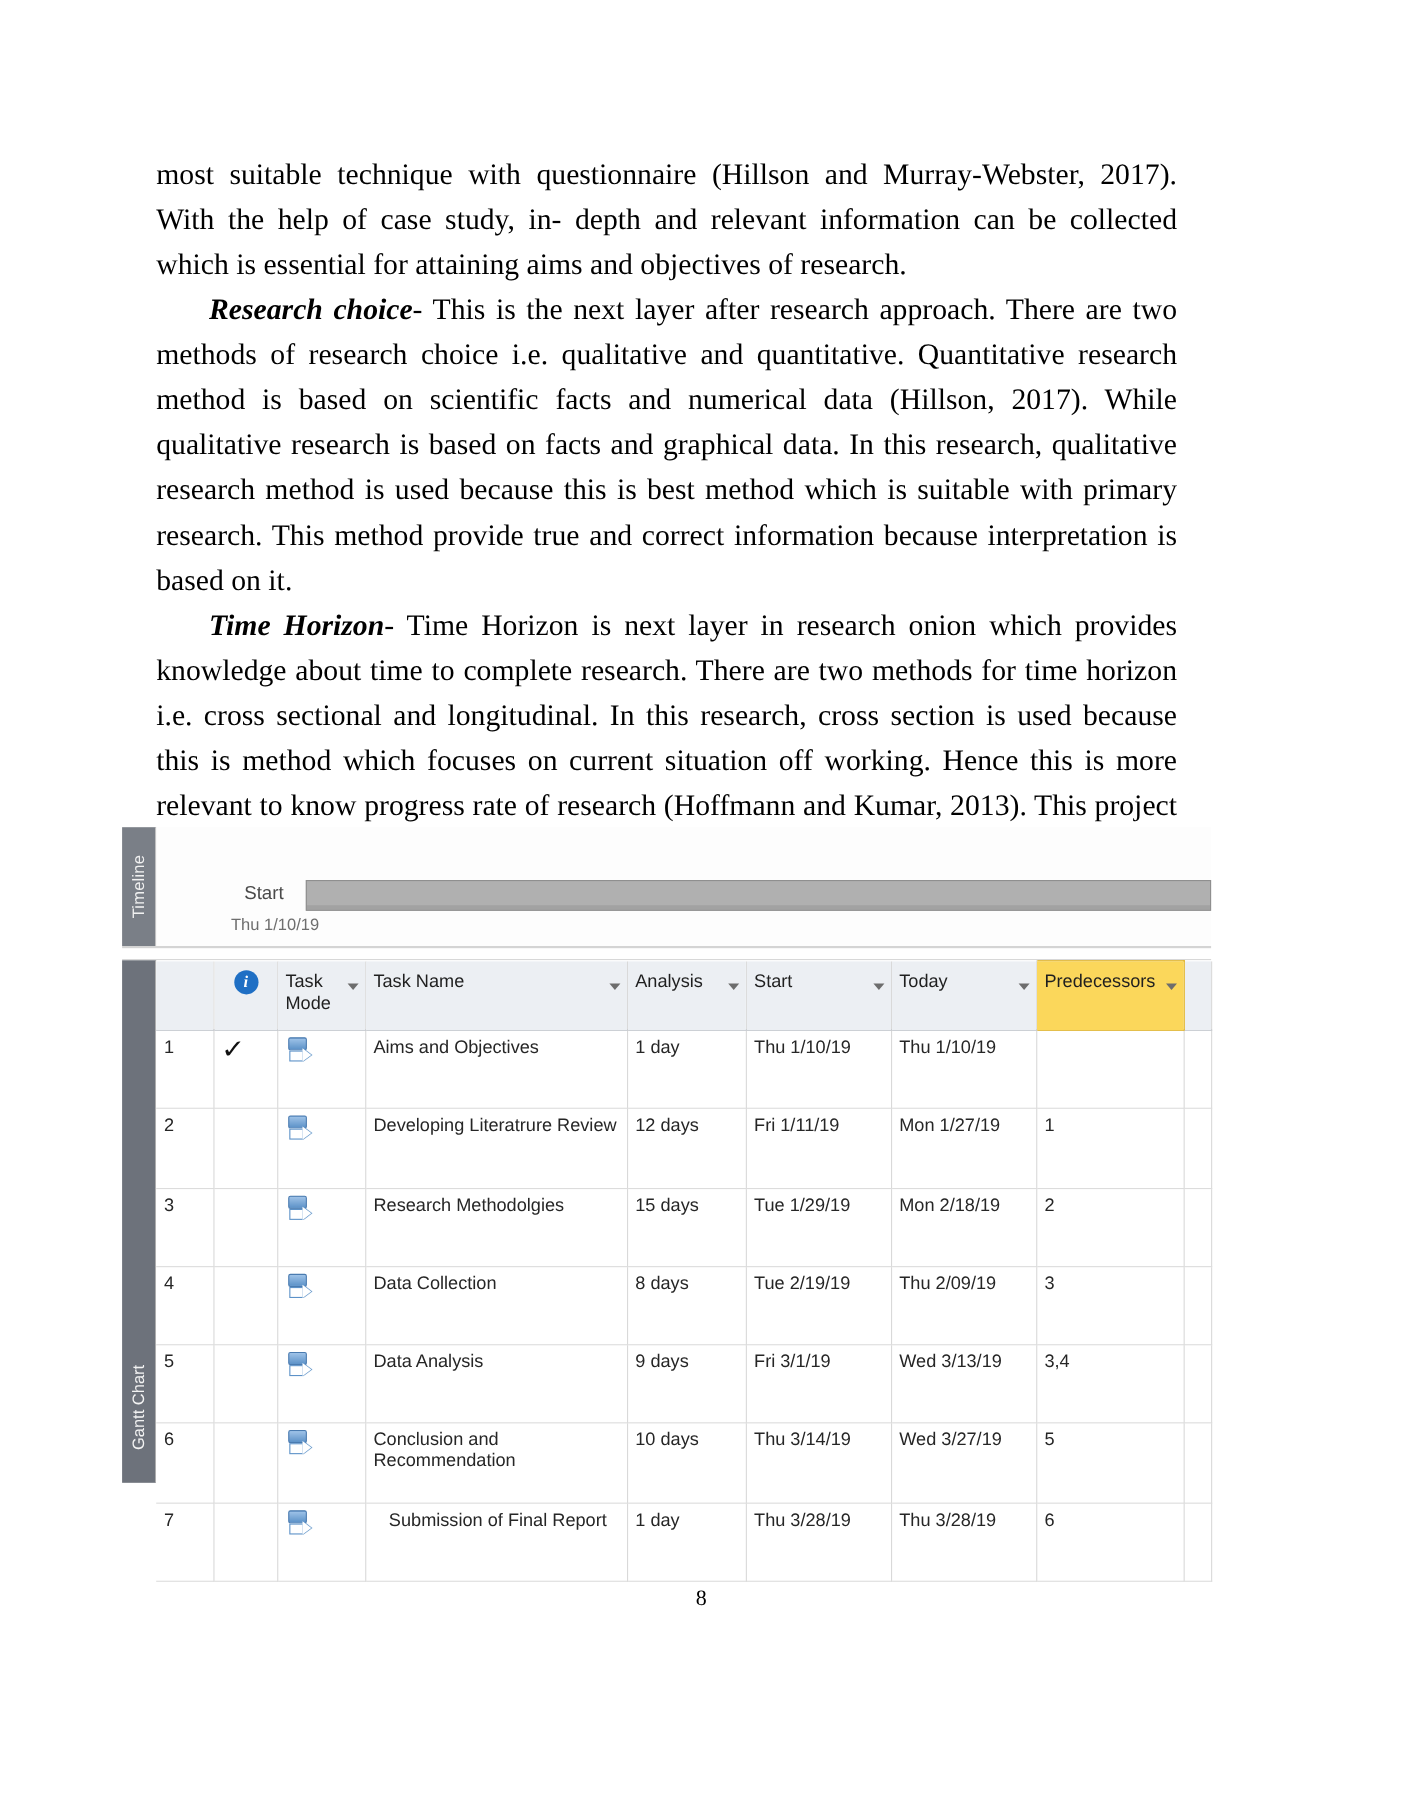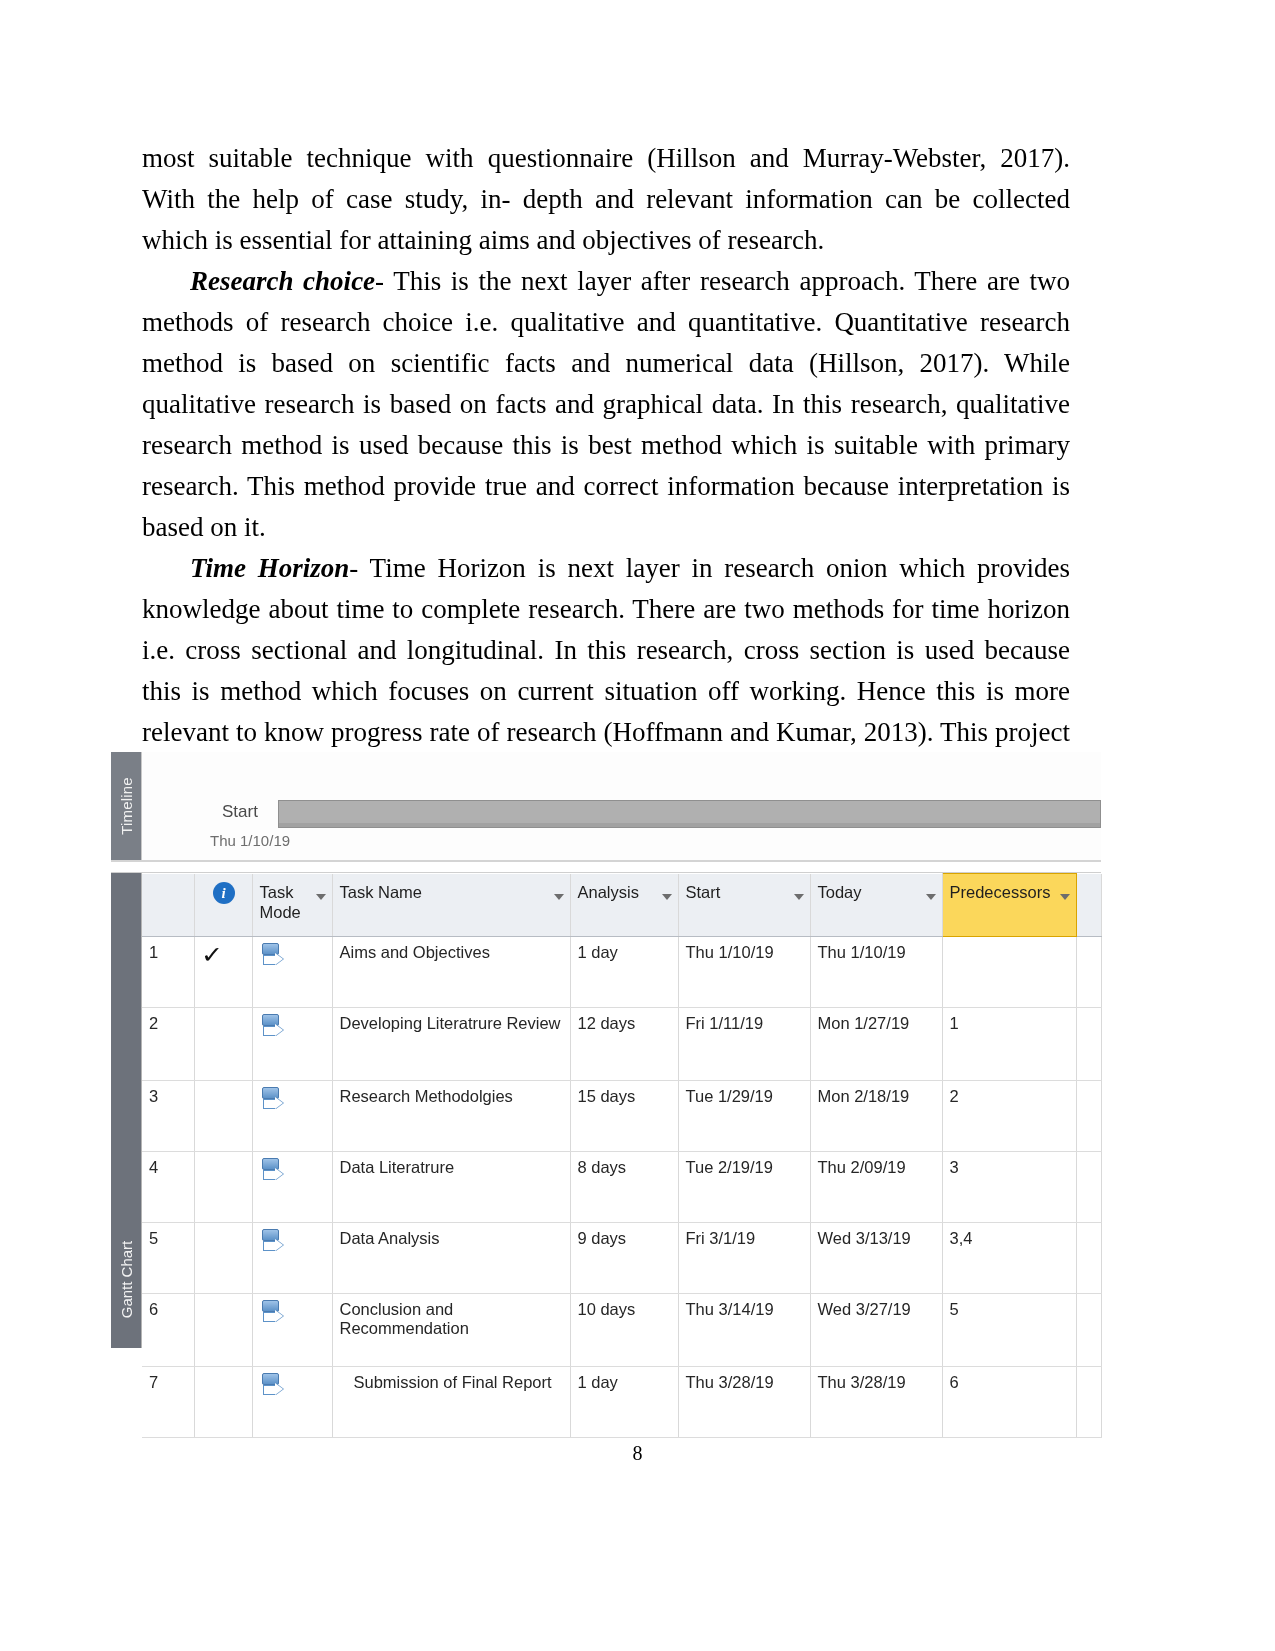--- a/index.html
+++ b/index.html
@@ -431,21 +431,21 @@
             <td class="tall">2</td>
             <td class="right-strip tall"></td>
           </tr>
 
           <tr>
             <td class="idcell tall">4</td>
             <td class="tall"></td>
             <td class="tall">
               <span class="mode-icon"><span class="sq"></span><span class="arr"></span></span>
             </td>
-            <td class="tall">Data Literatrure</td>
+            <td class="tall">Data Collection</td>
             <td class="tall">8 days</td>
             <td class="tall">Tue 2/19/19</td>
             <td class="tall">Thu 2/09/19</td>
             <td class="tall">3</td>
             <td class="right-strip tall"></td>
           </tr>
 
           <tr>
             <td class="idcell tall">5</td>
             <td class="tall"></td>

